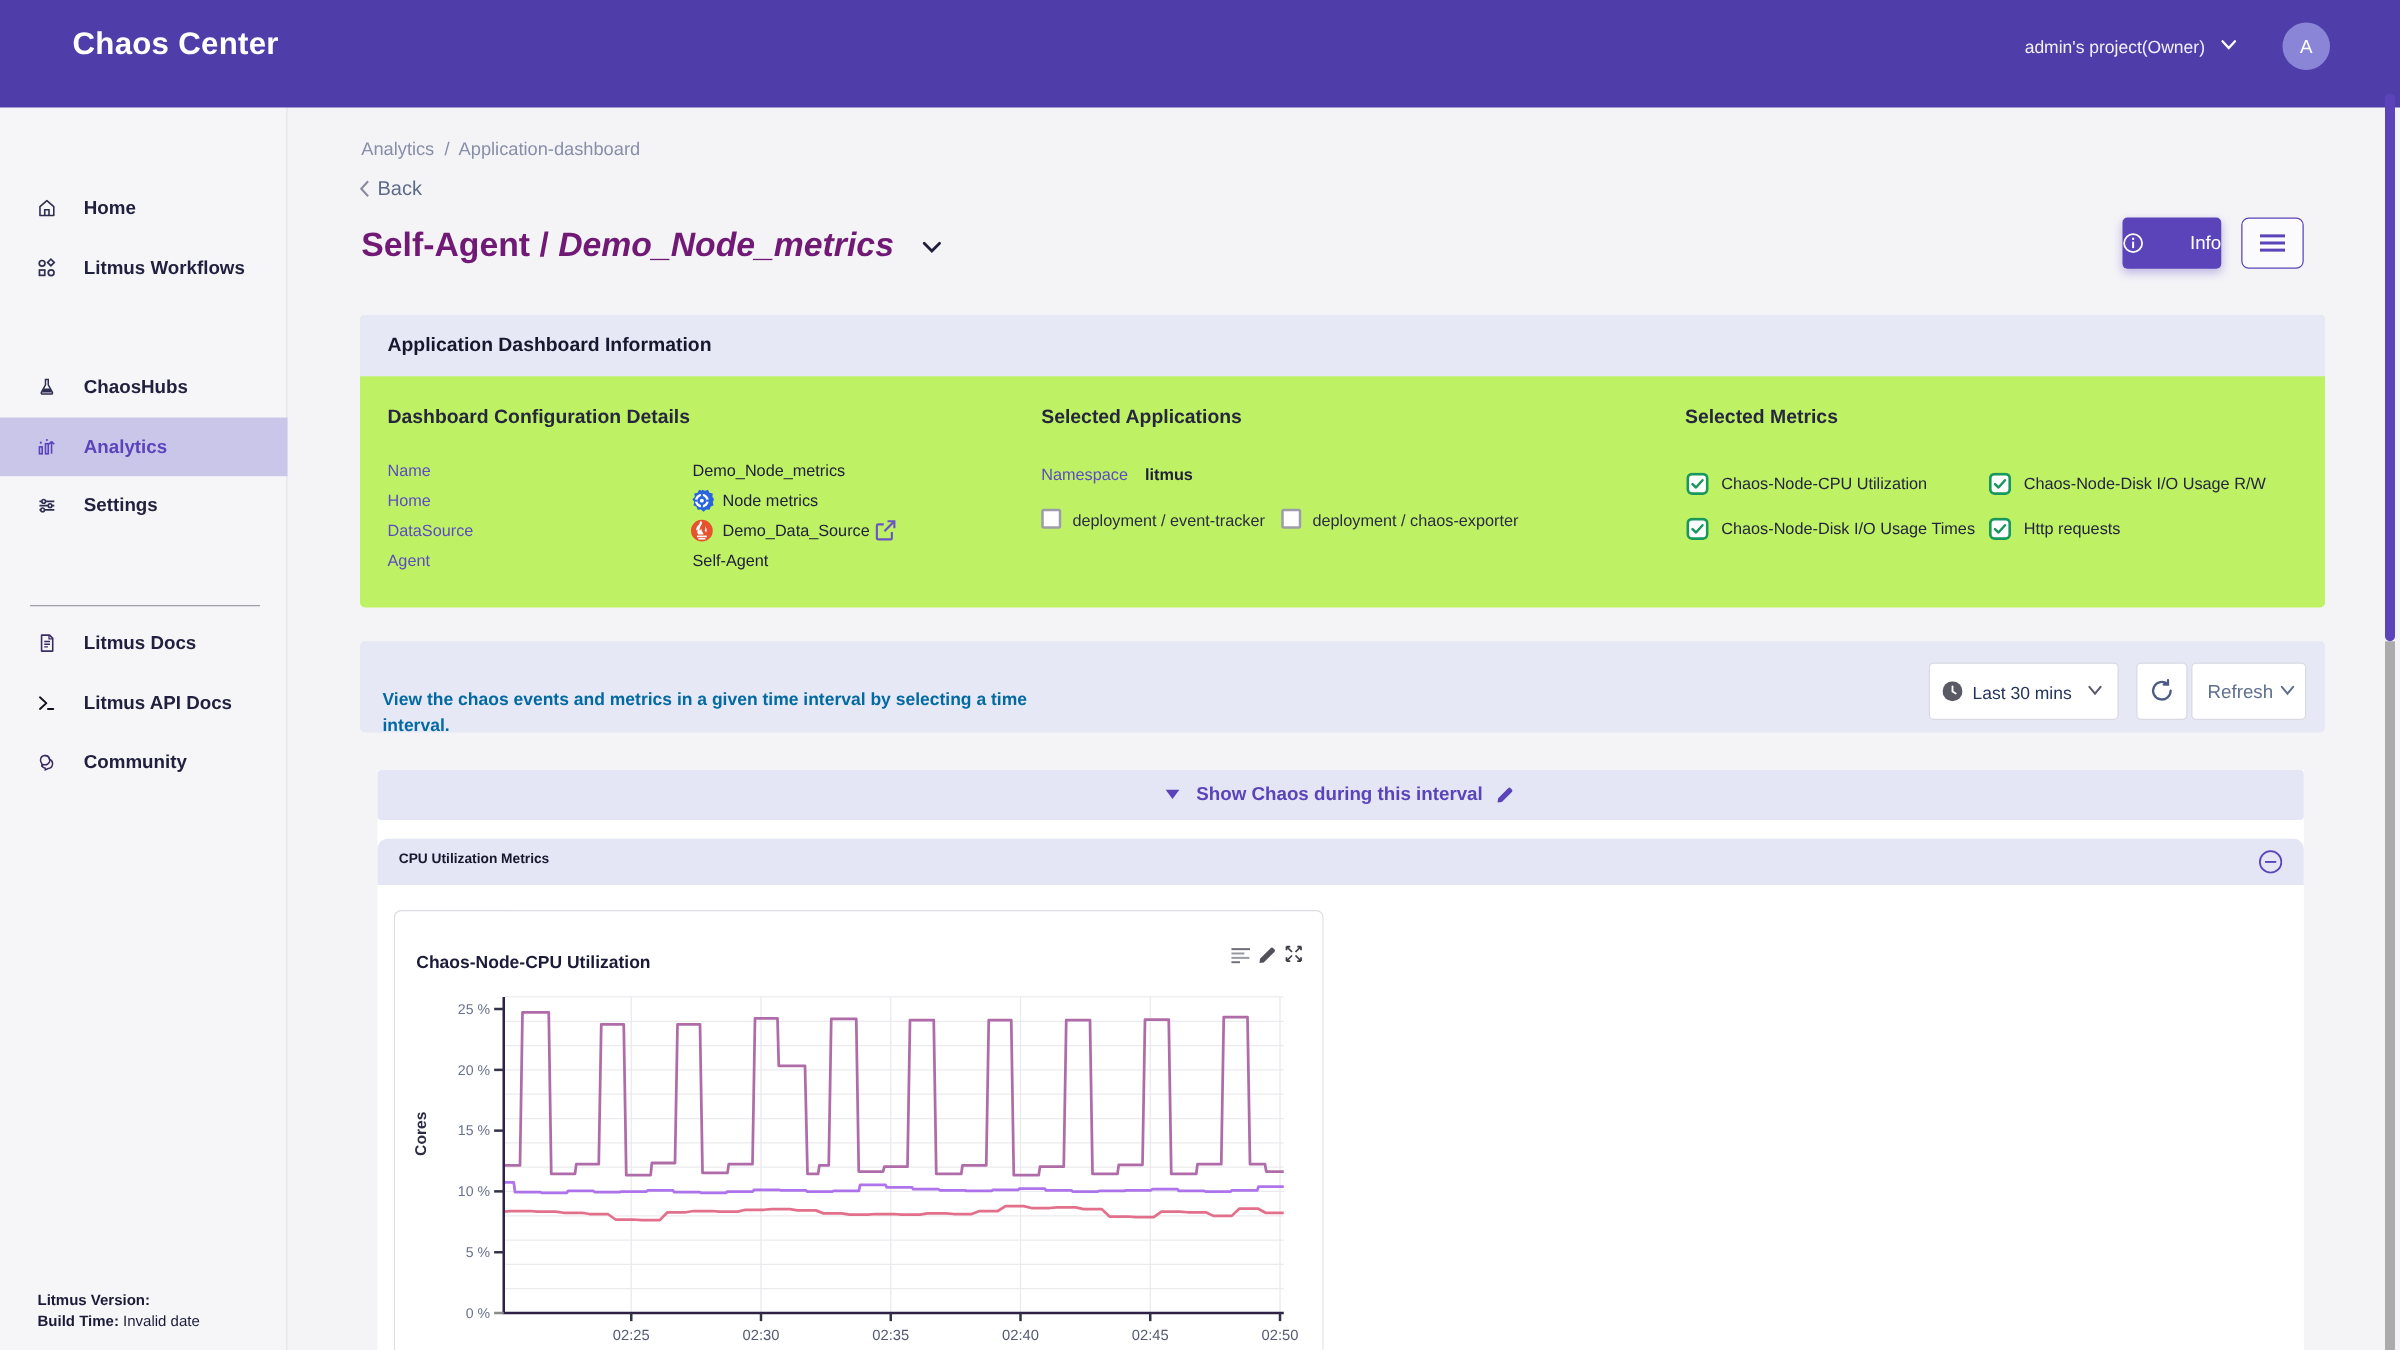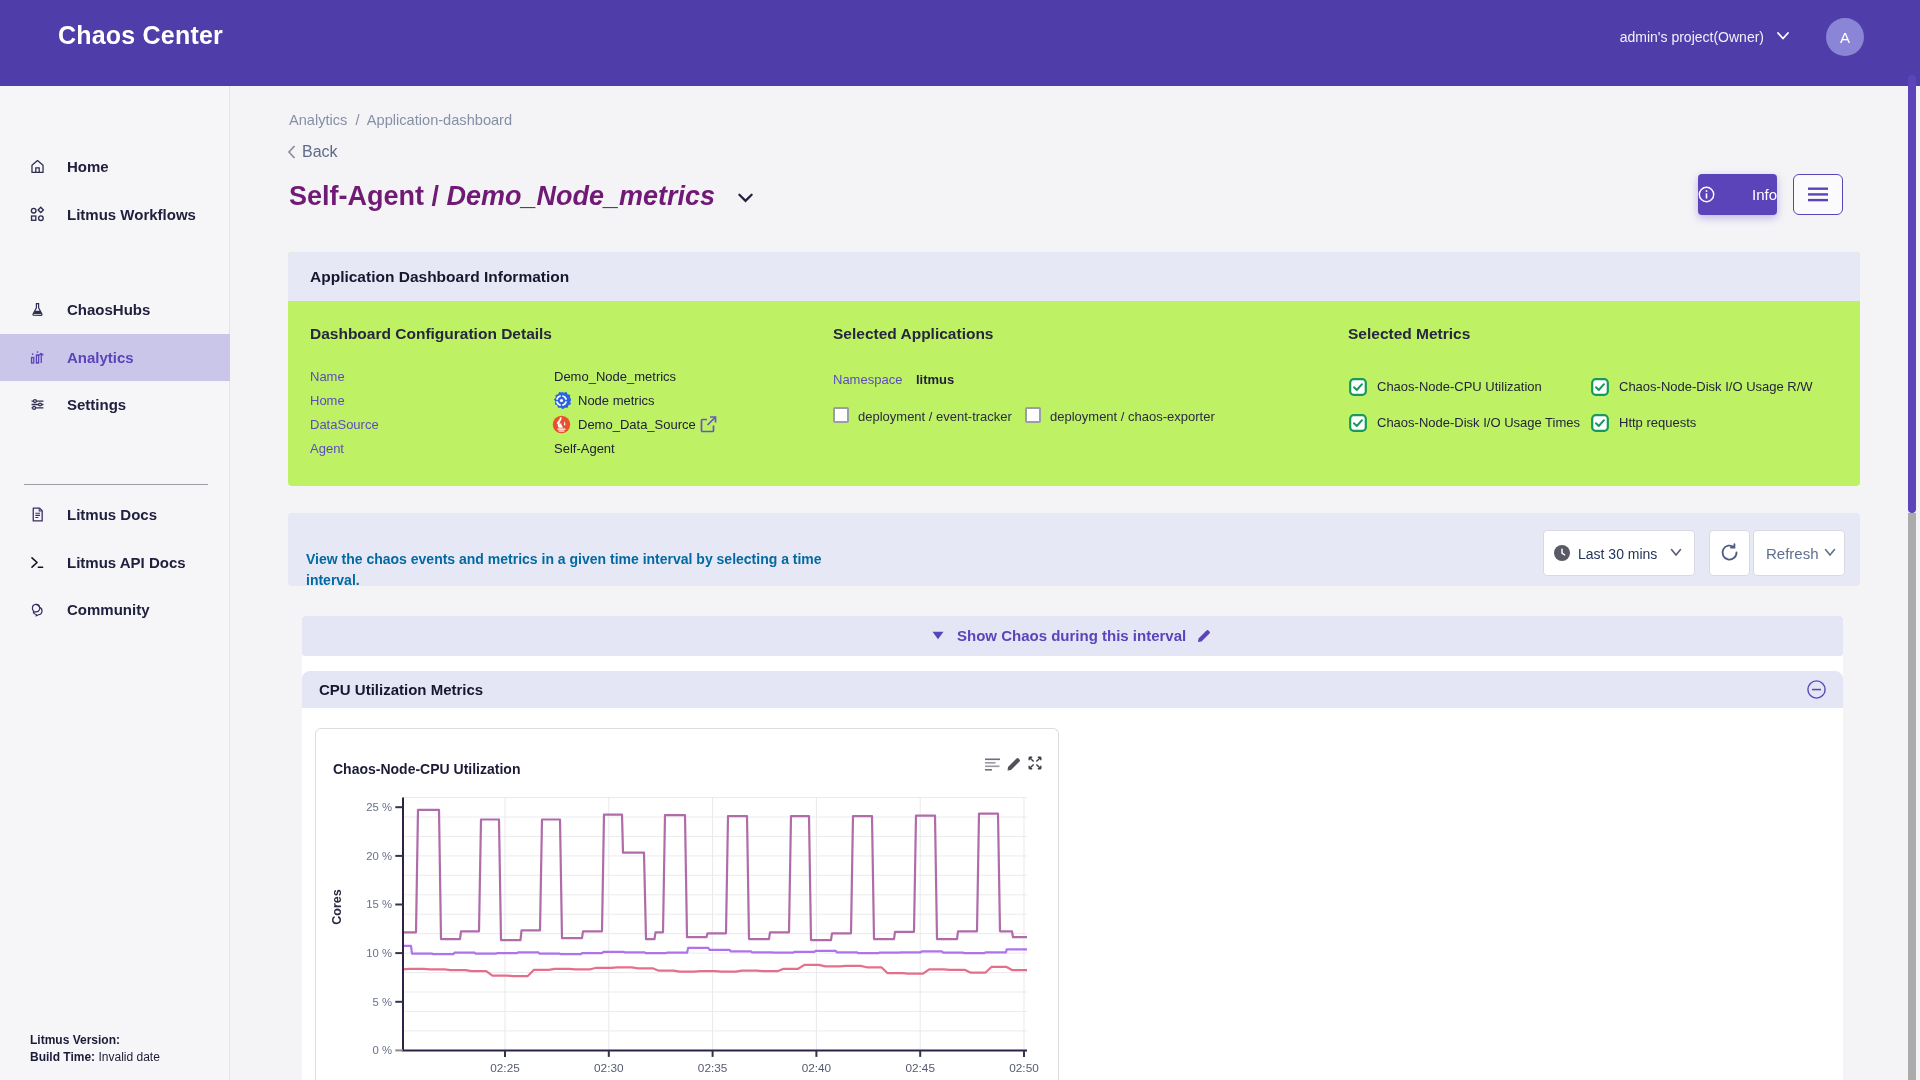--- a/index.html
+++ b/index.html
@@ -34,21 +34,21 @@
 .plabel { color:#5d4bc2; font-size:13px; }
 .pval { color:#20203a; font-size:13px; }
 
 #band { position:absolute; left:288px; top:513px; width:1572px; height:73px; background:#e7e8f6; border-radius:4px; }
 #band .btxt { position:absolute; left:18px; top:17px; font-size:14px; font-weight:700; color:#0369a1; line-height:21px;margin-top:19px; }
 .wbox { position:absolute; background:#fff; border:1px solid #d9d9e3; border-radius:4px; }
 
 #lower { position:absolute; left:302px; top:616px; width:1541px; height:464px; background:#ffffff; }
 #showbar { position:absolute; left:0px; top:0px; width:1541px; height:40px; background:#e4e5f5; border-radius:3px; }
 #cpuhead { position:absolute; left:0px; top:55px; width:1541px; height:37px; background:#e4e5f5; border-radius:8px 8px 0 0; }
-#cpuhead span { position:absolute; left:17px; top:10px; font-size:15px; font-weight:700; color:#17172e; }
+#cpuhead span { position:absolute; left:17px; top:10px; font-size:11px; font-weight:700; color:#17172e; }
 
 #chartcard { position:absolute; left:13px; top:112px; width:744px; height:352px; background:#fff; border:1px solid #dcdce3; border-radius:6px 6px 0 0; border-bottom:none; }
 #chartcard .ctitle { position:absolute; left:17px; top:32px; font-size:14px; font-weight:700; color:#1b1b39; }
 
 #sbtrack { position:absolute; left:1908px; top:513px; width:8px; height:567px; background:#ababab; }
 #sbthumb { position:absolute; left:1908px; top:75px; width:8px; height:438px; background:#5b44ba; border-radius:4px; z-index:6; }
 .cb { position:absolute; width:16px; height:16px; background:#fff; border:2px solid #9d9daa; border-radius:2px; }
 .cbg { position:absolute; width:18px; height:18px; border-radius:4px; }
 </style>
 </head>

